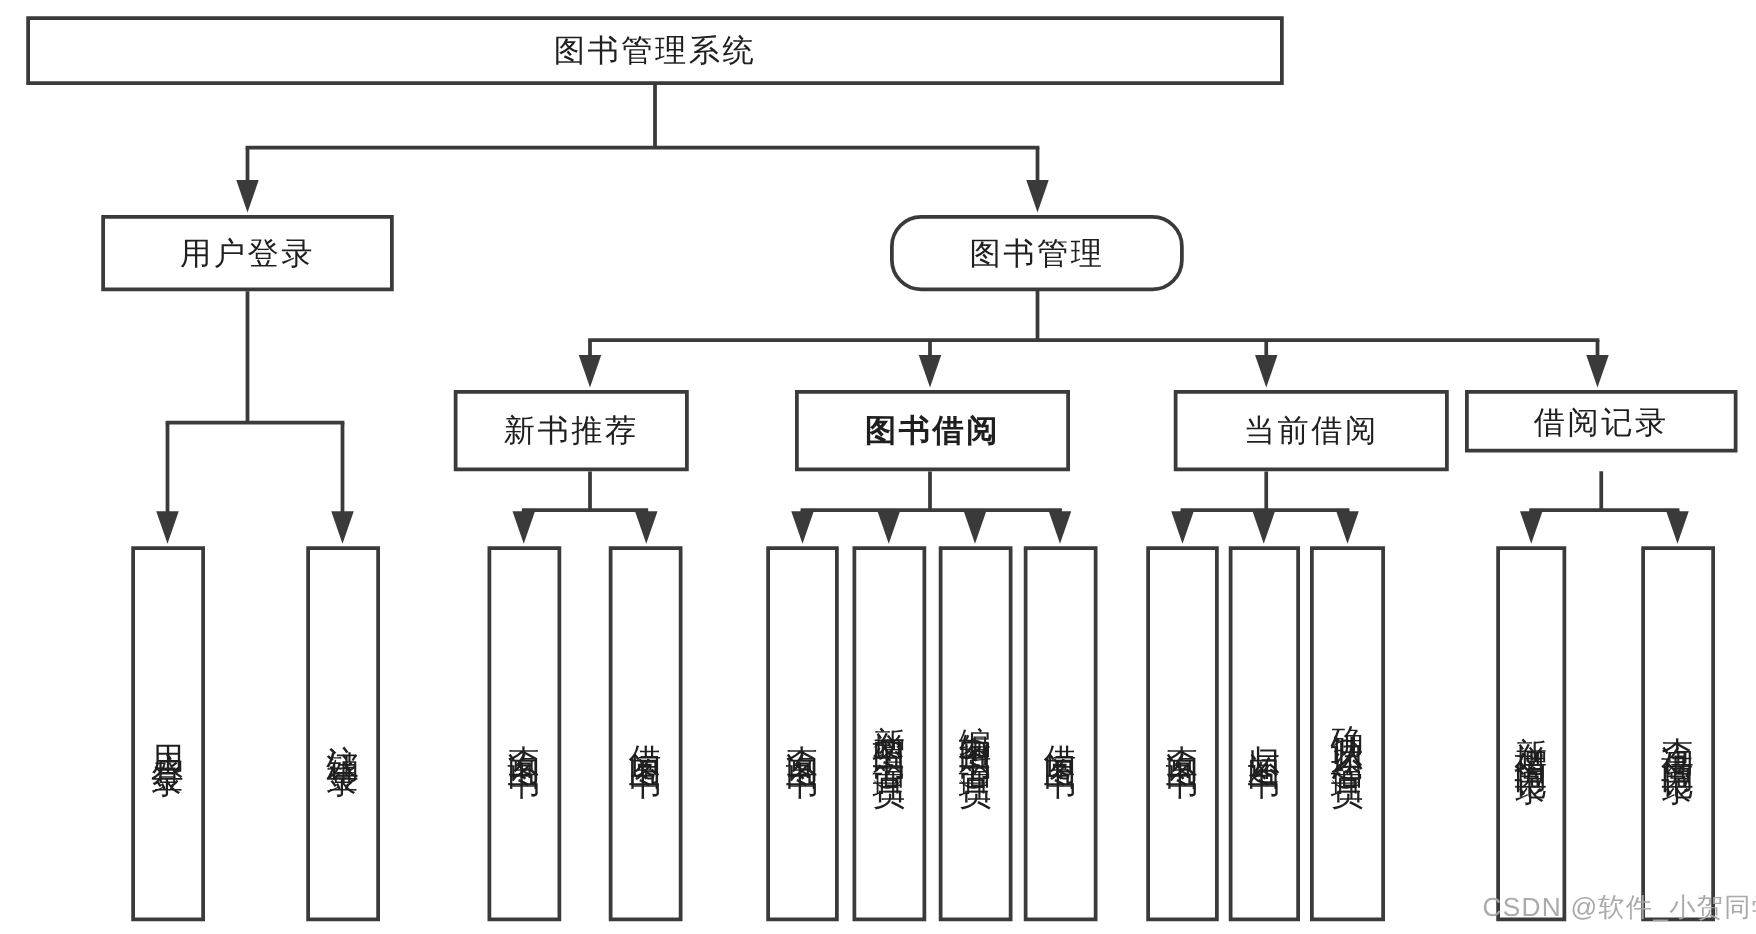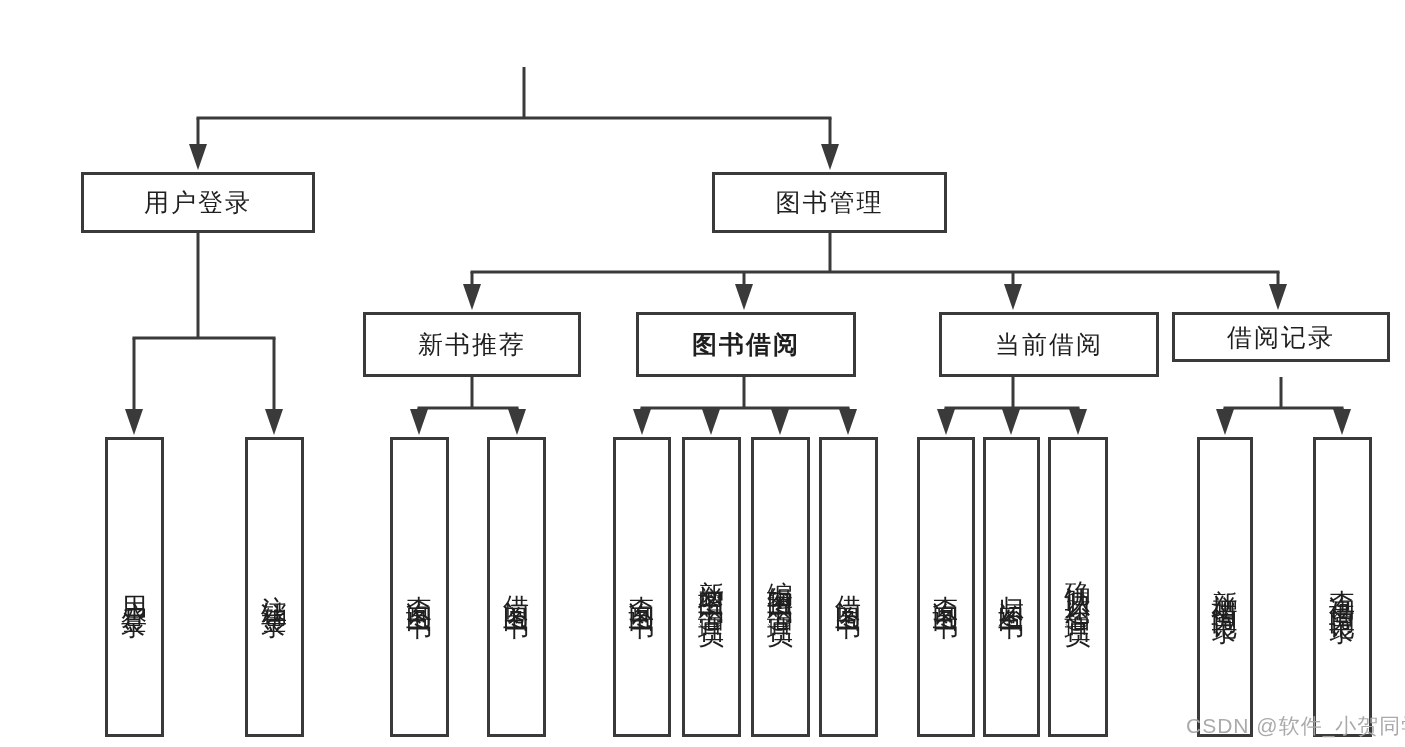--- a/index.html
+++ b/index.html
@@ -136,25 +136,26 @@
       <polygon points="771,409 789,409 780,435"></polygon>
       <polygon points="839,409 857,409 848,435"></polygon>
       <polygon points="937,409 955,409 946,435"></polygon>
       <polygon points="1002,409 1020,409 1011,435"></polygon>
       <polygon points="1069,409 1087,409 1078,435"></polygon>
       <polygon points="1216,409 1234,409 1225,435"></polygon>
       <polygon points="1333,409 1351,409 1342,435"></polygon>
     </g>
   </svg>
 
+  <div class="hnode" style="left:21px; top:13px; width:1006px; height:55px;">图书管理系统</div>
 
   <div class="hnode" style="left:81px; top:172px; width:234px; height:61px;">用户登录</div>
-  <div class="hnode" style="left:712px; top:172px; width:235px; height:61px;">图书管理</div>
-
-  <div class="hnode" style="left:363px; top:312px; width:218px; height:65px;">新书推荐</div>
+  <div class="hnode" style="left:712px; top:172px; width:235px; height:61px;border-radius:25px;">图书管理</div>
+
+  <div class="hnode" style="left:363px; top:312px; width:188px; height:65px;">新书推荐</div>
   <div class="hnode" style="left:636px; top:312px; width:220px; height:65px;font-weight:bold;">图书借阅</div>
   <div class="hnode" style="left:903px; top:312px; width:220px; height:65px;margin-left:36px;">当前借阅</div>
   <div class="hnode" style="left:1172px; top:312px; width:218px; height:50px;">借阅记录</div>
 
   <div class="vnode" style="left:105px; width:59px;">
     <span class="vtext">用户登录</span>
   </div>
   <div class="vnode" style="left:245px; width:59px;">
     <span class="vtext">注销登录</span>
   </div>

